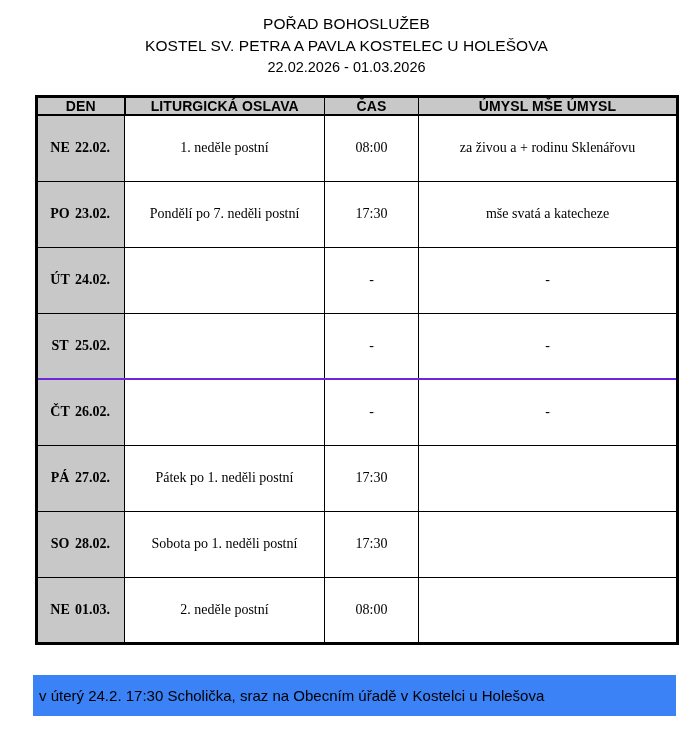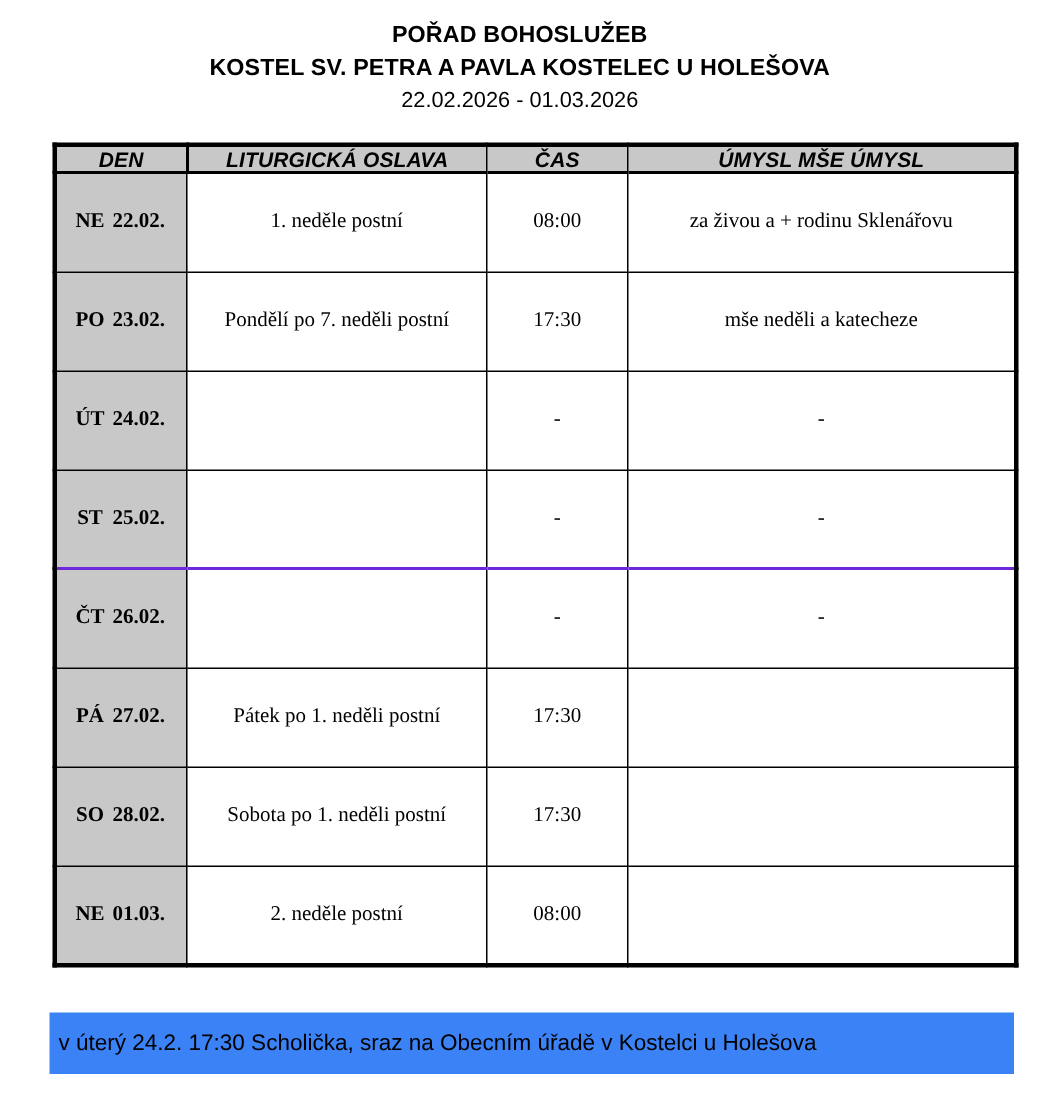--- a/index.html
+++ b/index.html
@@ -8,40 +8,39 @@
     width: 693px; height: 743px;
     position: relative;
     font-family: "Liberation Sans", sans-serif;
     color: #000;
     overflow: hidden;
   }
 
   
   .title-block { position: absolute; top: 13px; left: 0; width: 693px; text-align: center; }
   .title-main, .title-sub {
-    font-size: 15.5px; font-weight: bold; line-height: 22px; letter-spacing: 0.1px;
+    font-size: 15.5px; font-weight: normal; line-height: 22px; letter-spacing: 0.1px;
   }
   .title-dates { font-size: 14.5px; line-height: 21px; }
 
   
   table.schedule {
     position: absolute; top: 95px; left: 35px;
     width: 641px;
     border-collapse: collapse; table-layout: fixed;
     border: 3px solid #000;
   }
   table.schedule th {
     background: #c8c8c8;
     border: 1px solid #000;
     border-bottom: 2px solid #000;
     height: 16px;
     font-size: 14px; font-weight: bold;
     text-align: center; vertical-align: middle;
     letter-spacing: 0.1px;
-    font-style: italic;
   }
   table.schedule th.col-day { border-right: 2px solid #000; }
   table.schedule td {
     border: 1px solid #000;
     height: 66px;
     font-size: 14px;
     text-align: center; vertical-align: middle; font-family: Liberation Serif, serif;
   }
   td.day-cell {
     background: #c8c8c8;
@@ -101,21 +100,21 @@
     </tr>
     <tr>
       <td class="day-cell">
         <div class="day-wrap">
           <span class="day-abbr">PO</span>
           <span class="day-date">23.02.</span>
         </div>
       </td>
       <td>Pondělí po 7. neděli postní</td>
       <td>17:30</td>
-      <td>mše neděli a katecheze</td>
+      <td>mše svatá a katecheze</td>
     </tr>
     <tr>
       <td class="day-cell">
         <div class="day-wrap">
           <span class="day-abbr">ÚT</span>
           <span class="day-date">24.02.</span>
         </div>
       </td>
       <td></td>
       <td>-</td>

